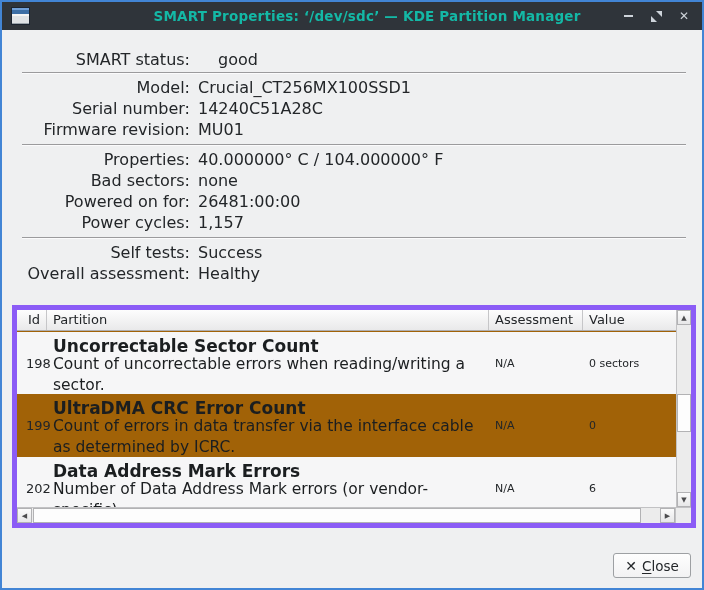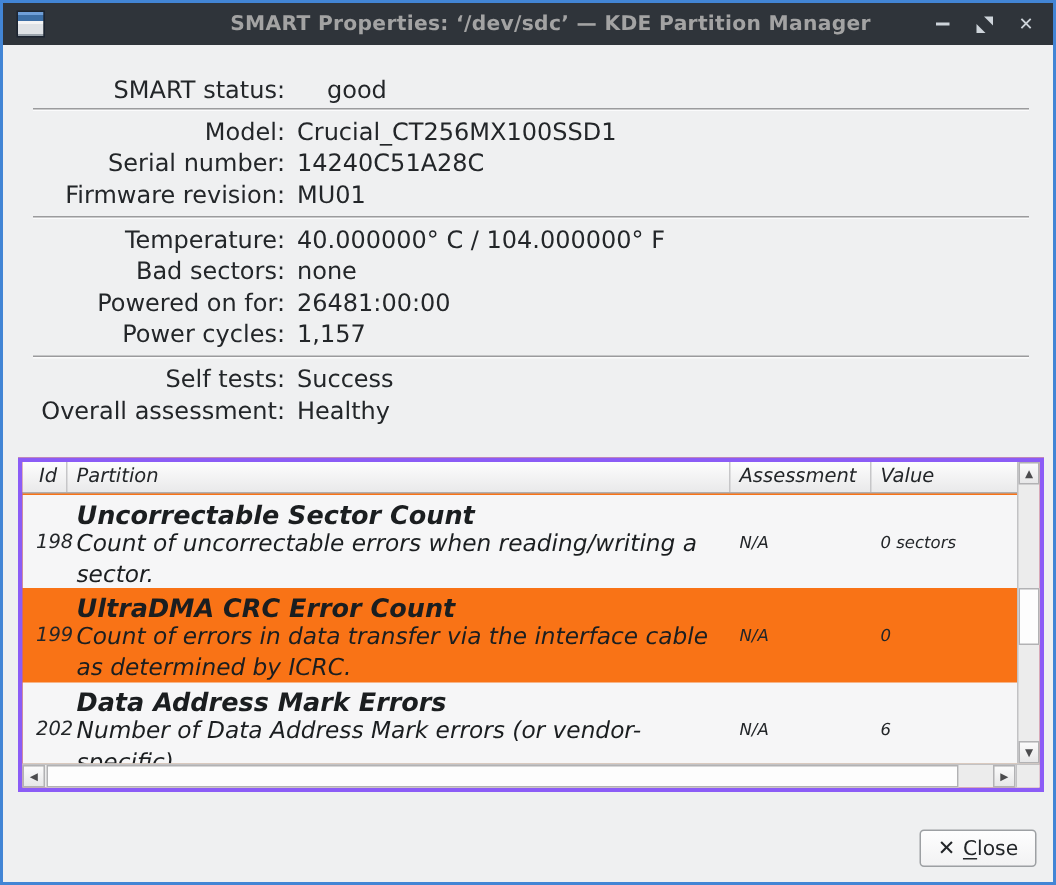--- a/index.html
+++ b/index.html
@@ -13,39 +13,39 @@
     position:absolute; top:0; left:0; right:0; height:28px;
     background:#2f343a; display:flex; align-items:center;
   }
   .app-icon {
     position:absolute; left:9px; top:5px; width:19px; height:18px;
     background:linear-gradient(#6f9fd8 0 2px, #3c6ea5 2px 6px, #f4f4f4 6px 8px, #dfe2e5 8px 15px, #9aa3ab 15px 18px);
     border:1px solid #1c2430;
   }
   .tb-title {
     position:absolute; left:0; right:0; text-align:center;
-    color:#a3a3a3; font-weight:bold; font-size:13.5px; letter-spacing:.2px;padding-left:30px;
+    color:#14b8a6; font-weight:bold; font-size:13.5px; letter-spacing:.2px;padding-left:30px;
   }
   .tb-controls { position:absolute; right:10px; top:0; height:28px; display:flex; align-items:center; gap:12px; }
   .tb-btn { width:16px; height:16px; display:flex; align-items:center; justify-content:center; color:#ced4da; font-size:12px; font-weight:bold; cursor:default; }
   .min-bar { width:9px; height:2px; background:#ced4da; }
   .restore-shape { position:relative; width:11px; height:11px; }
   .restore-shape::before { content:""; position:absolute; top:0; right:0; width:0; height:0;
     border-top:6px solid #ced4da; border-left:6px solid transparent; }
   .restore-shape::after { content:""; position:absolute; bottom:0; left:0; width:0; height:0;
     border-bottom:6px solid #ced4da; border-right:6px solid transparent; }
   
   .body { position:absolute; top:28px; left:0; right:0; bottom:0; background:#eff0f1; }
   .info-row { position:absolute; left:16px; right:10px; height:18px; display:flex; font-size:16px; color:#232629; }
   .info-label { width:172px; text-align:right; flex:0 0 auto; }
   .info-value { margin-left:8px; white-space:nowrap; }
   .status-indent { padding-left:20px; }
   .sep { position:absolute; left:20px; right:16px; height:1px; background:#9b9b9d; box-shadow:0 1px 0 rgba(255,255,255,.75); }
   
-  .table { position:absolute; left:10px; top:275px; width:684px; height:223px; border:3px solid #8b5cf6; background:#f97316;font-style:italic; }
+  .table { position:absolute; left:10px; top:275px; width:684px; height:223px; border:5px solid #8b5cf6; background:#a16207; }
   .thead {
     position:absolute; top:0; left:0; right:15px; height:21px;
     background:linear-gradient(#fdfdfd,#e9e9ea); border-bottom:1px solid #aeaeb0;
     display:grid; grid-template-columns:30px 442px 94px 1fr; font-size:13px; color:#232629;
   }
   .th { padding:2px 0 0 6px; border-right:1px solid #c6c6c8; overflow:hidden; white-space:nowrap; }
   .th:first-child { padding-left:11px; }
   .th:last-child { border-right:none; }
   .tbody { position:absolute; top:22px; left:0; right:15px; bottom:16px; overflow:hidden; }
   .trow { display:grid; grid-template-columns:30px 442px 94px 1fr; }
@@ -115,21 +115,21 @@
       <div class="info-label">Serial number:</div>
       <div class="info-value">14240C51A28C</div>
     </div>
     <div class="info-row" style="top:90px">
       <div class="info-label">Firmware revision:</div>
       <div class="info-value">MU01</div>
     </div>
     <div class="sep" style="top:114px"></div>
 
     <div class="info-row" style="top:120px">
-      <div class="info-label">Temperature:</div>
+      <div class="info-label">Properties:</div>
       <div class="info-value">40.000000° C / 104.000000° F</div>
     </div>
     <div class="info-row" style="top:141px">
       <div class="info-label">Bad sectors:</div>
       <div class="info-value">none</div>
     </div>
     <div class="info-row" style="top:162px">
       <div class="info-label">Powered on for:</div>
       <div class="info-value">26481:00:00</div>
     </div>

